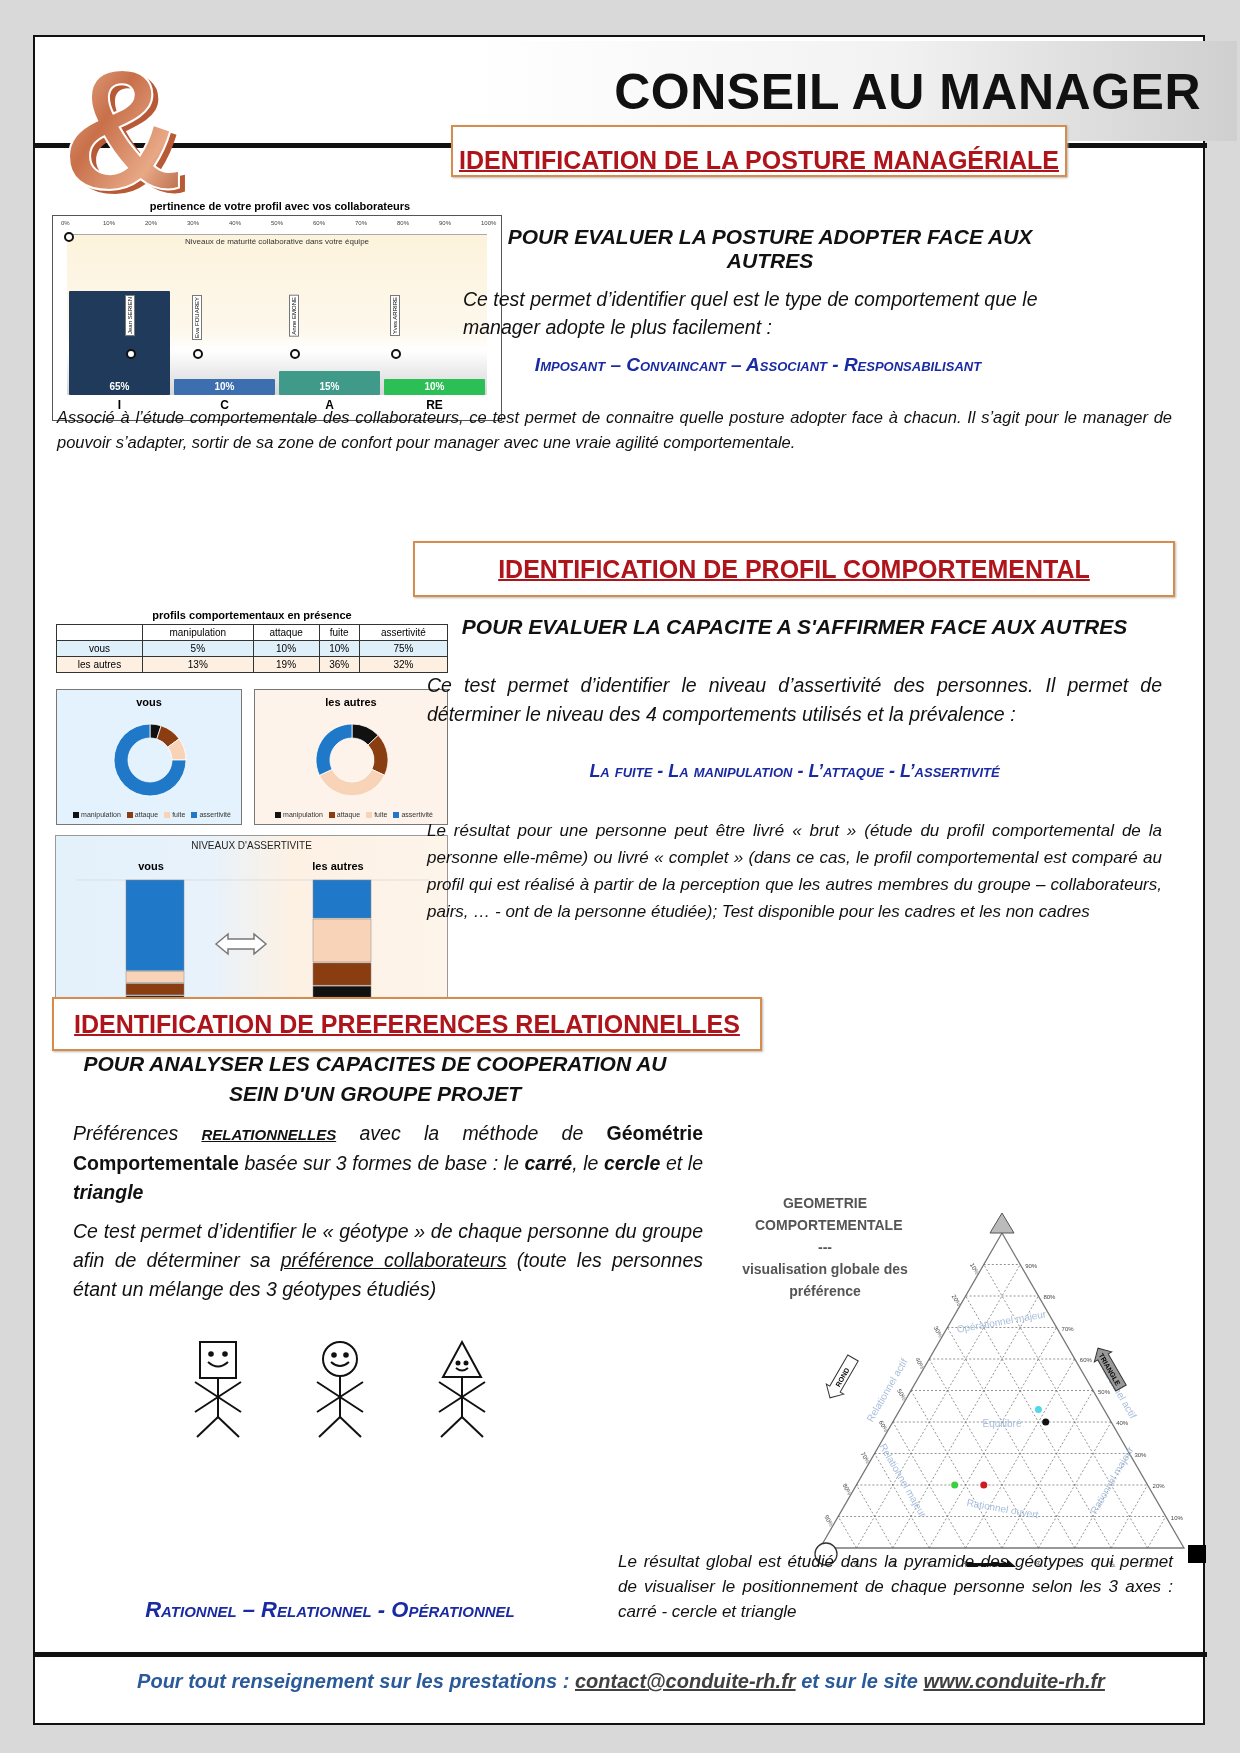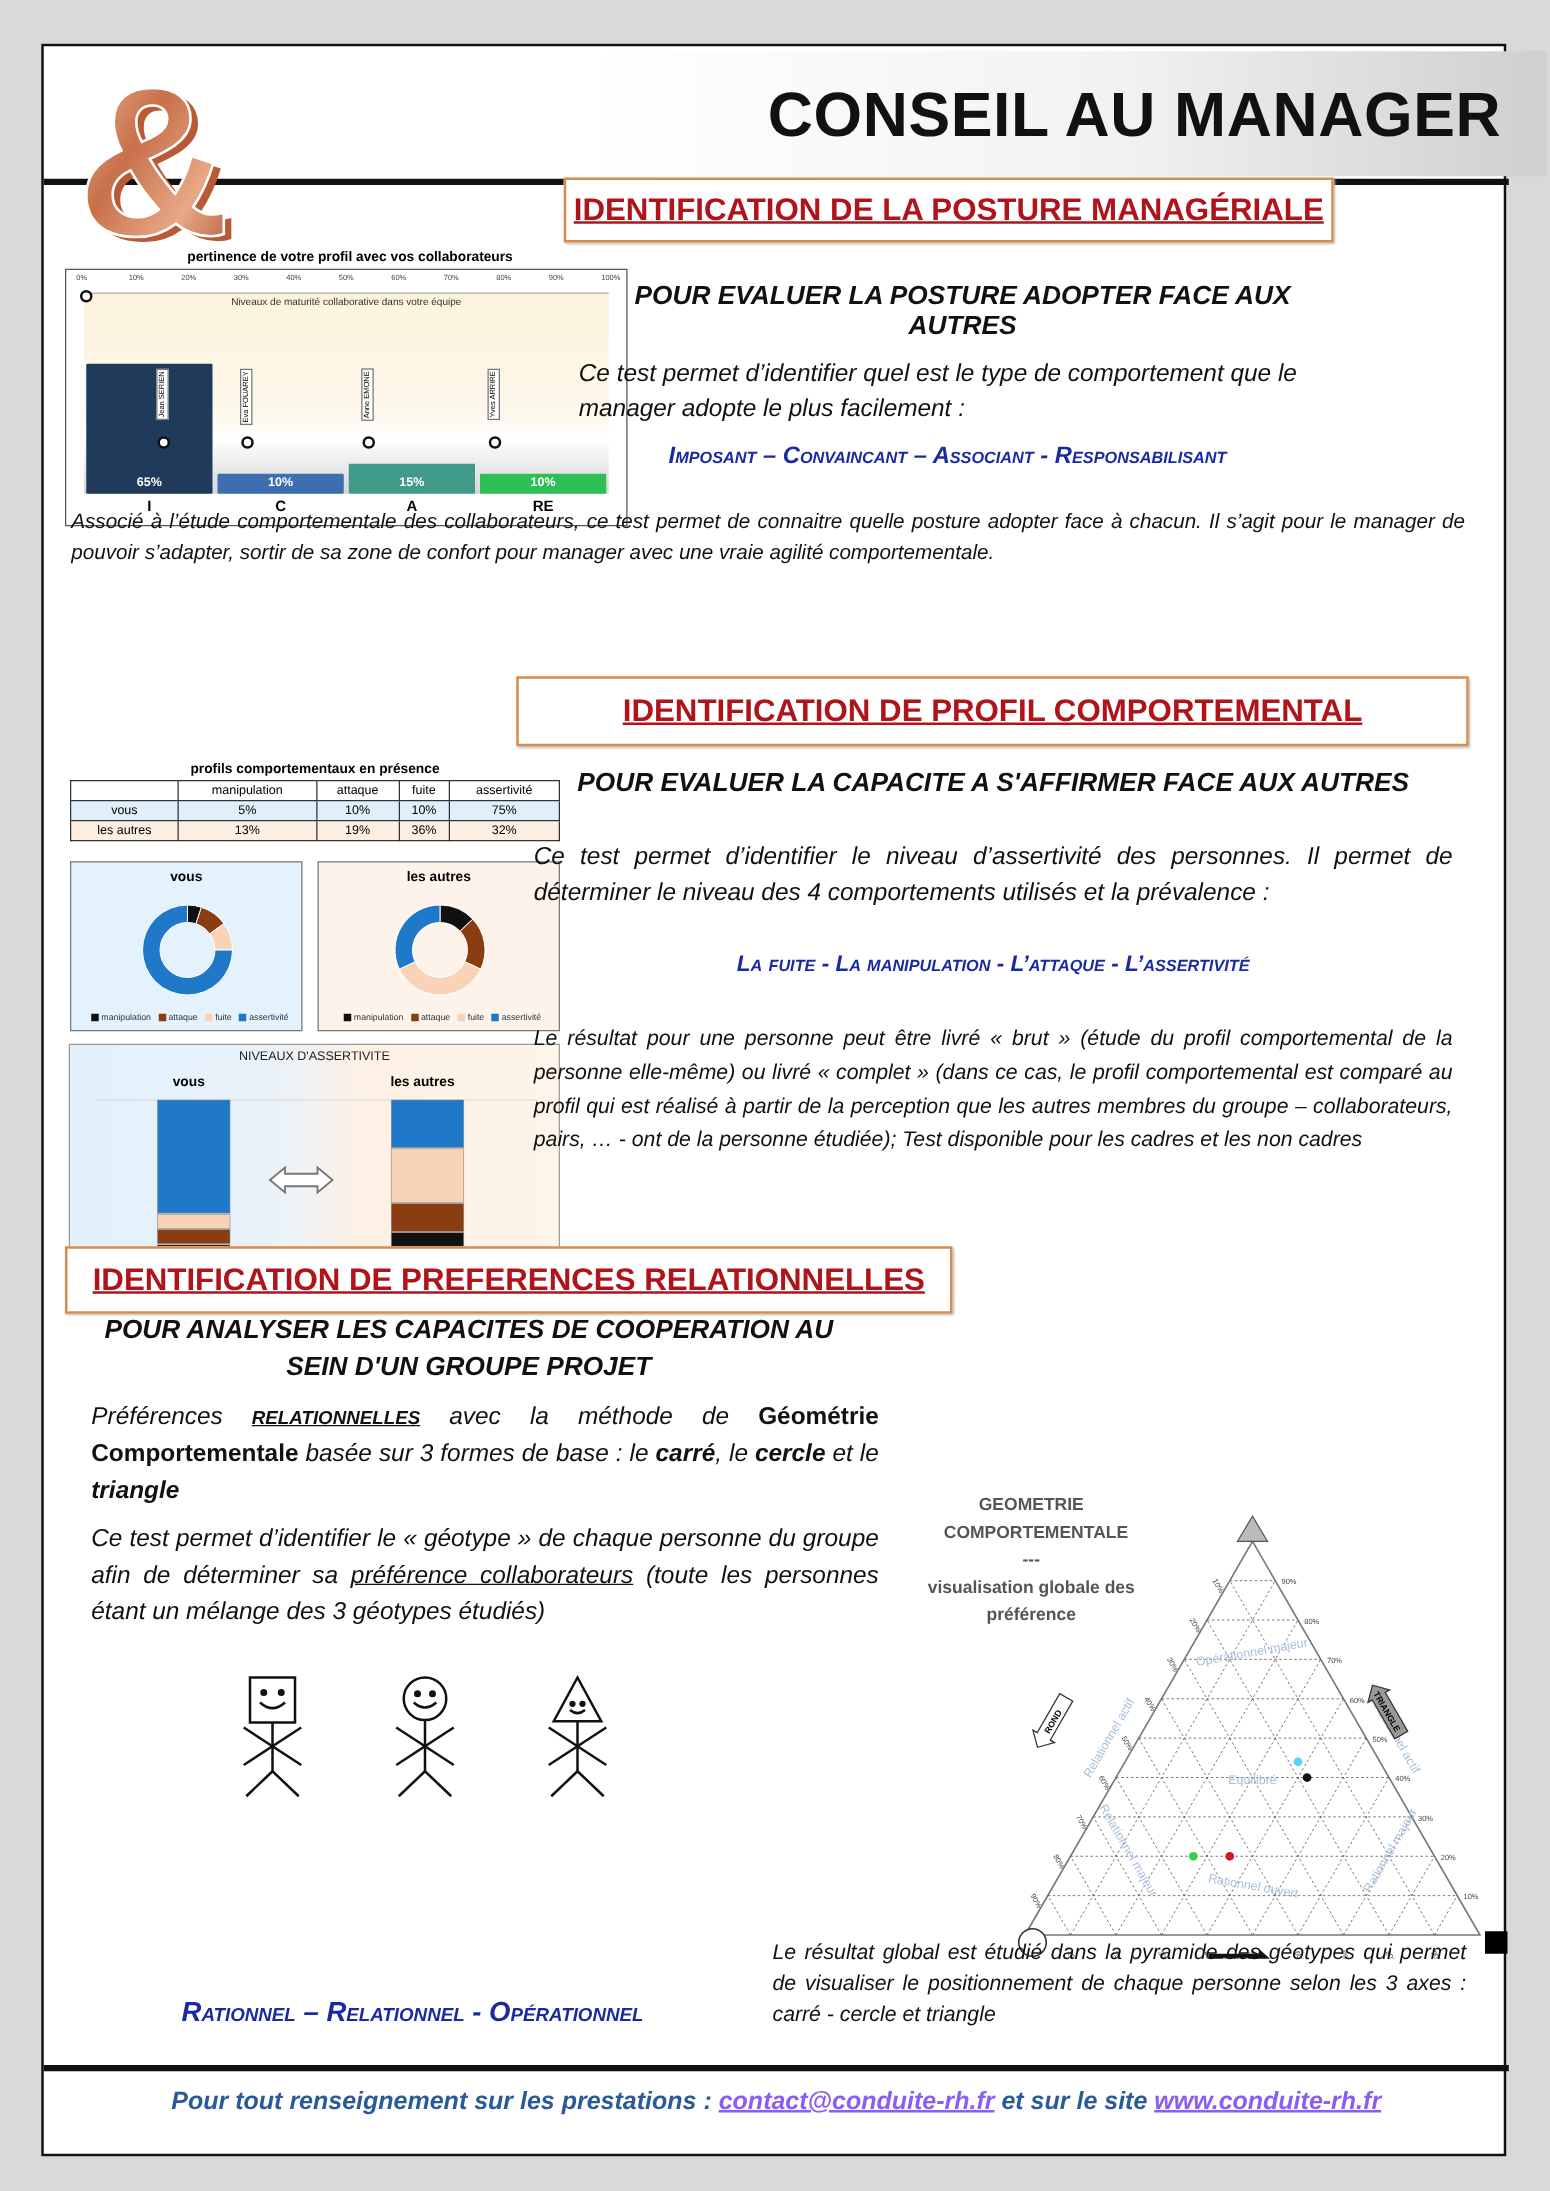--- a/index.html
+++ b/index.html
@@ -30,21 +30,21 @@
   table.prof td{border:1px solid #333;text-align:center;height:15px;padding:0;}
   .tbl-title{position:absolute;left:21px;top:572px;width:392px;text-align:center;font-size:11px;font-weight:bold;}
   .donut-card{position:absolute;border:1.5px solid #777;box-sizing:border-box;}
   .donut-title{position:absolute;left:0;top:6px;width:100%;text-align:center;font-weight:bold;font-size:11px;}
   .legend{position:absolute;left:0;bottom:6px;width:100%;text-align:center;font-size:7px;color:#333;}
   .legend i{display:inline-block;width:6px;height:6px;margin:0 2px 0 6px;vertical-align:middle;}
   .stack-card{position:absolute;left:20px;top:798px;width:393px;height:190px;border:1px solid #999;box-sizing:border-box;background:linear-gradient(90deg,#e3f1fb 0%,#e8f2fb 40%,#fdf1e4 60%,#fdf4ea 100%);}
   
   .footer-rule{position:absolute;left:0;top:1615px;width:1172px;height:5px;background:#111;}
   .footer{position:absolute;left:0;top:1633px;width:1172px;text-align:center;font-style:italic;font-weight:bold;font-size:20px;color:#2a5a9a;}
-  .footer a{color:#8b5cf6;text-decoration:underline;text-align:center;}
+  .footer a{color:#404040;text-decoration:underline;text-align:center;}
 </style>
 </head>
 <body>
 
 <div class="page">
 
   <div class="title-band">
     <div class="title">CONSEIL AU MANAGER</div>
   </div>
   <div class="header-rule"></div>
@@ -54,21 +54,21 @@
         <stop offset="0" stop-color="#f2c2a4"></stop>
         <stop offset="0.4" stop-color="#c8704a"></stop>
         <stop offset="0.7" stop-color="#e8a886"></stop>
         <stop offset="1" stop-color="#a4502e"></stop>
       </linearGradient>
     </defs>
     <text x="72" y="135" text-anchor="middle" font-size="170" font-weight="bold" font-family="Liberation Sans, sans-serif" fill="#b85a36" transform="translate(6,4)">&amp;</text>
     <text x="72" y="135" text-anchor="middle" font-size="170" font-weight="bold" font-family="Liberation Sans, sans-serif" fill="url(#cu)" stroke="#fff" stroke-width="2">&amp;</text>
   </svg>
 
-  <div class="sec-box" style="left:416px;top:105px;width:612px;height:48px;">
+  <div class="sec-box" style="left:416px;top:88px;width:612px;height:48px;align-items:flex-end;">
     <span>IDENTIFICATION  DE LA POSTURE MANAGÉRIALE</span>
   </div>
 
   <div class="c1-title">pertinence de votre profil avec vos collaborateurs</div>
   <div class="c1">
     <div class="c1-plot" id="c1plot">
       <div style="position:absolute;top:2px;width:100%;text-align:center;font-size:8px;color:#333;">Niveaux de maturité collaborative dans votre équipe</div>
     <div class="bar" style="left: 2px; width: 101px; height: 104px; background: rgb(31, 58, 90);">65%</div>
         <div class="bar" style="left: 107px; width: 101px; height: 16px; background: rgb(61, 111, 176);">10%</div>
         <div class="bar" style="left: 212px; width: 101px; height: 24px; background: rgb(63, 154, 138);">15%</div>

